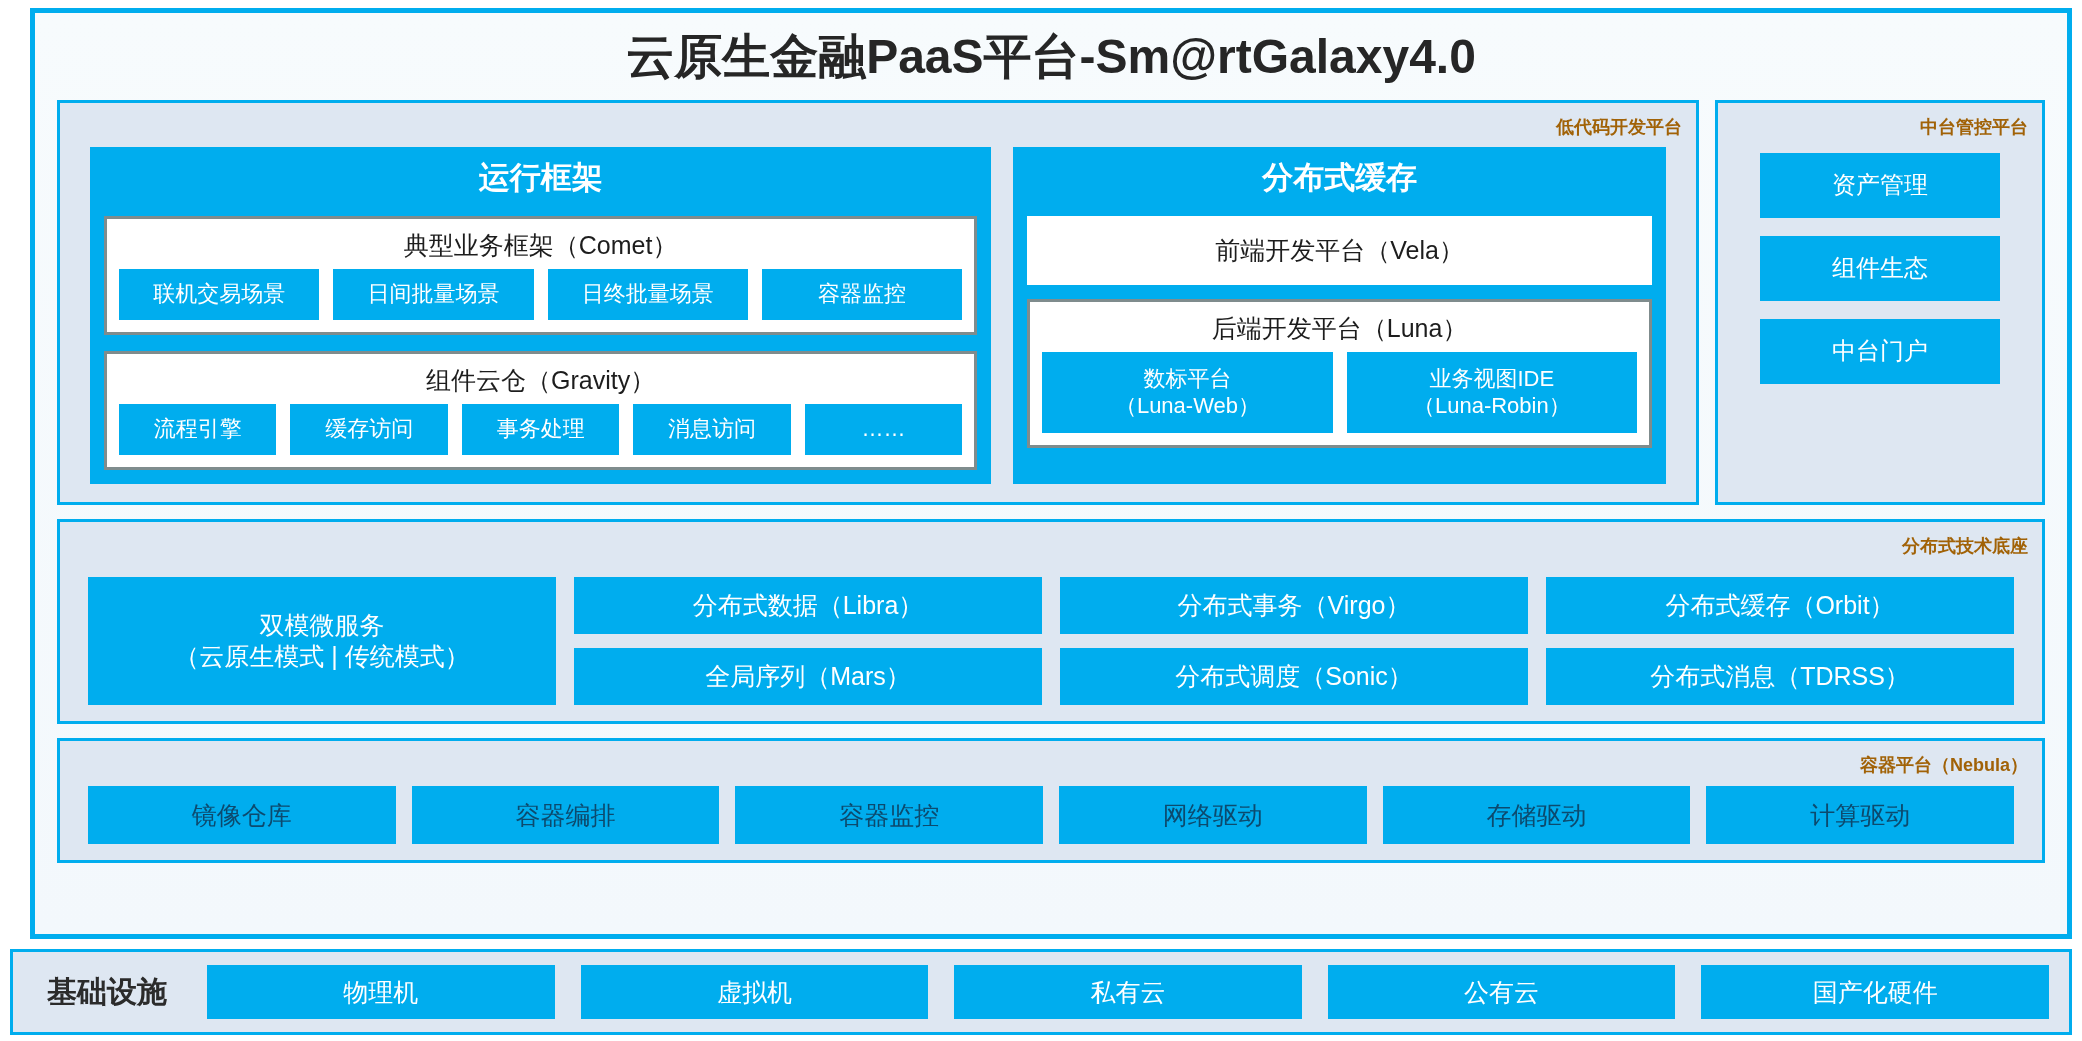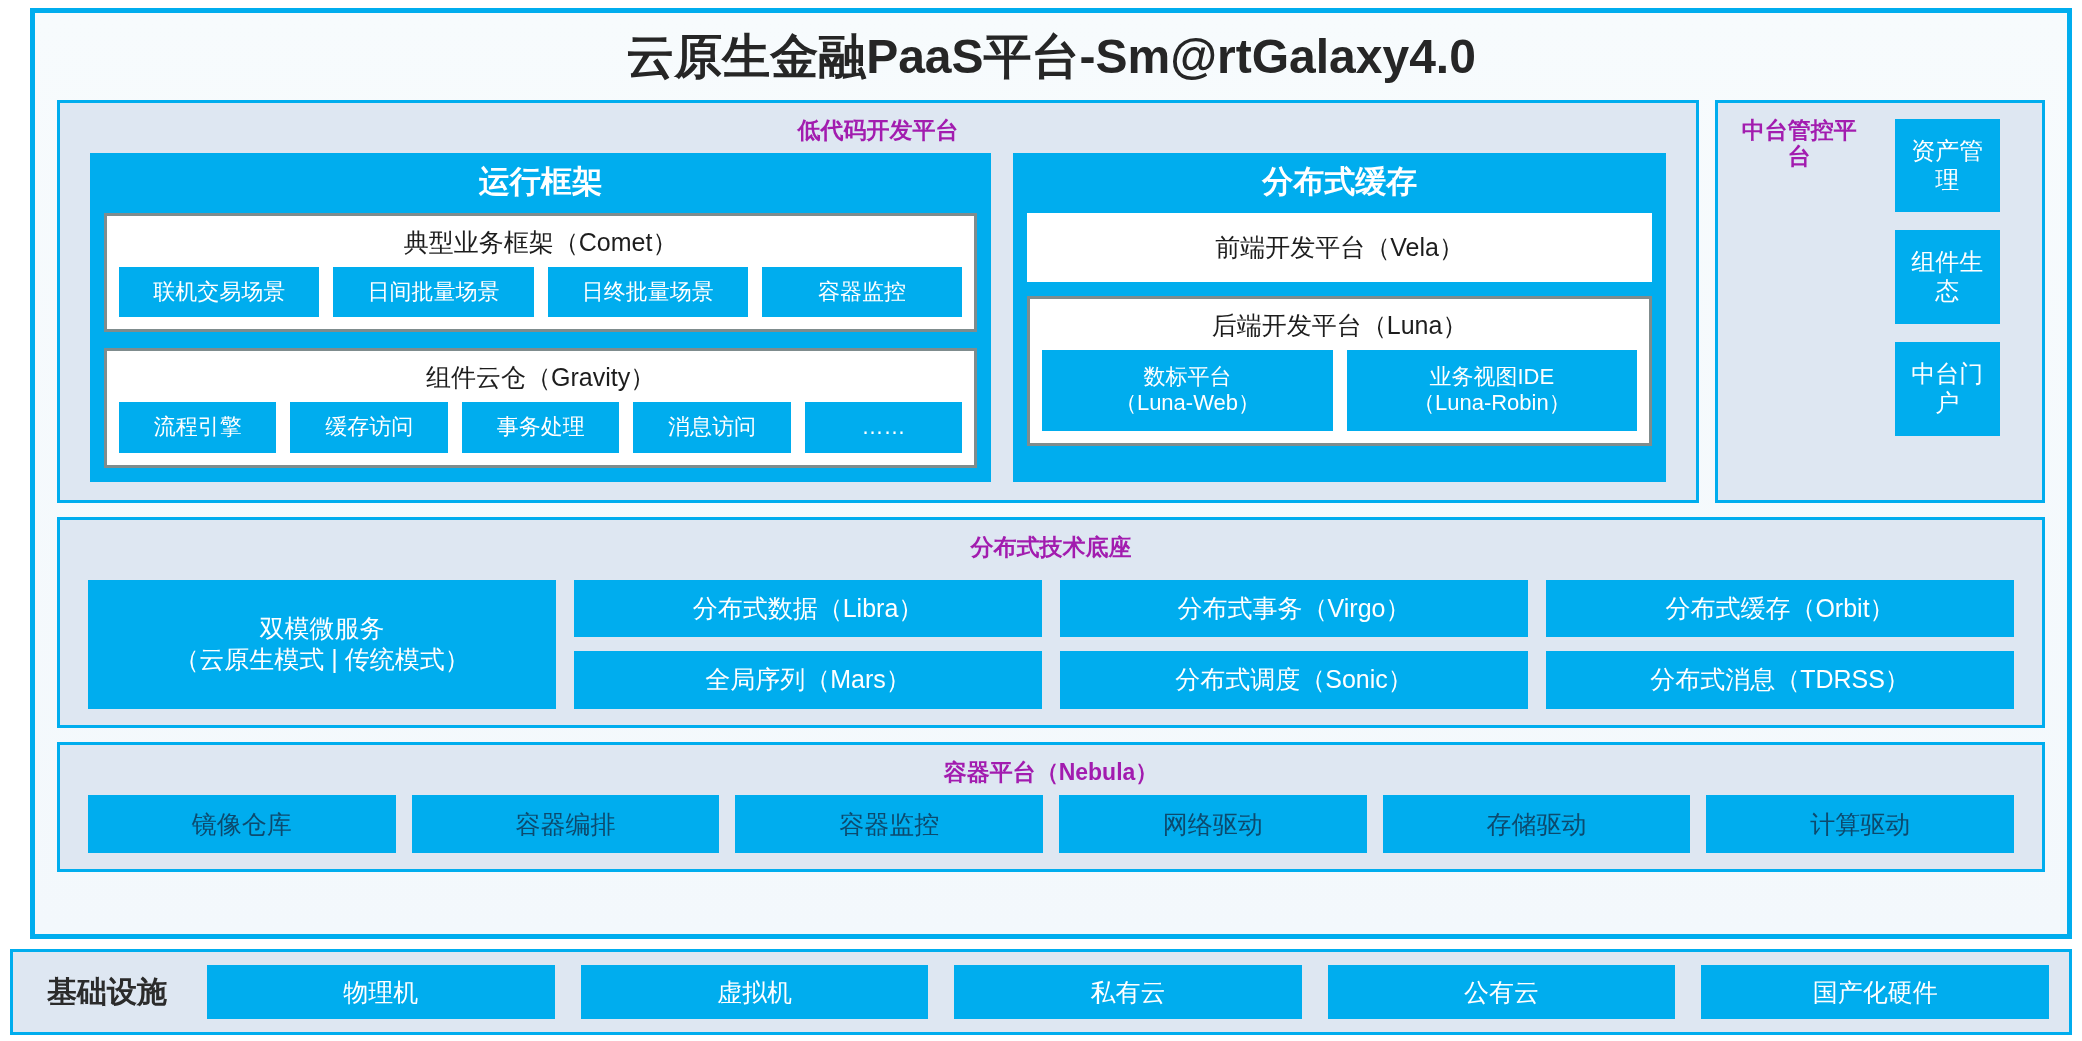--- a/index.html
+++ b/index.html
@@ -36,47 +36,46 @@
     line-height: 1.1;
   }
 
   
   .panel {
     border: 3px solid #00ADEE;
     background: #DEE7F2;
     padding: 10px 14px 14px 14px;
   }
   .panel-title {
-    text-align: center;
-    font-size: 23px;
+    text-align: right;
+    font-size: 18px;
     font-weight: 700;
-    color: #a21caf;
+    color: #a16207;
     padding: 4px 0 10px 0;
     line-height: 1.15;
   }
 
   
   .row-top { display: flex; gap: 16px; align-items: stretch; }
   .lowcode { flex: 1 1 auto; display: flex; flex-direction: column; }
-  .mgmt { width: 330px; flex: 0 0 330px; display: flex; flex-direction: row; }
+  .mgmt { width: 330px; flex: 0 0 330px; display: flex; flex-direction: column; }
 
   .lowcode-inner { display: flex; gap: 22px; align-items: stretch; padding: 0 16px 4px 16px; }
   .blue-card {
     background: #00ADEE;
     padding: 8px 14px 14px 14px;
     display: flex; flex-direction: column;
   }
   .blue-card-title {
     text-align: center;
     color: #ffffff;
     font-size: 31px;
     font-weight: 700;
-    padding: 6px 0 12px 0;
+    padding: 6px 0 20px 0;
     line-height: 1.1;
-    font-family: Liberation Mono, monospace;
   }
   .white-box {
     background: #ffffff;
     border: 3px solid #7F8C8D;
     padding: 8px 12px 12px 12px;
   }
   .white-box.plain { border: none; }
   .white-box-title {
     text-align: center;
     font-size: 25px;

